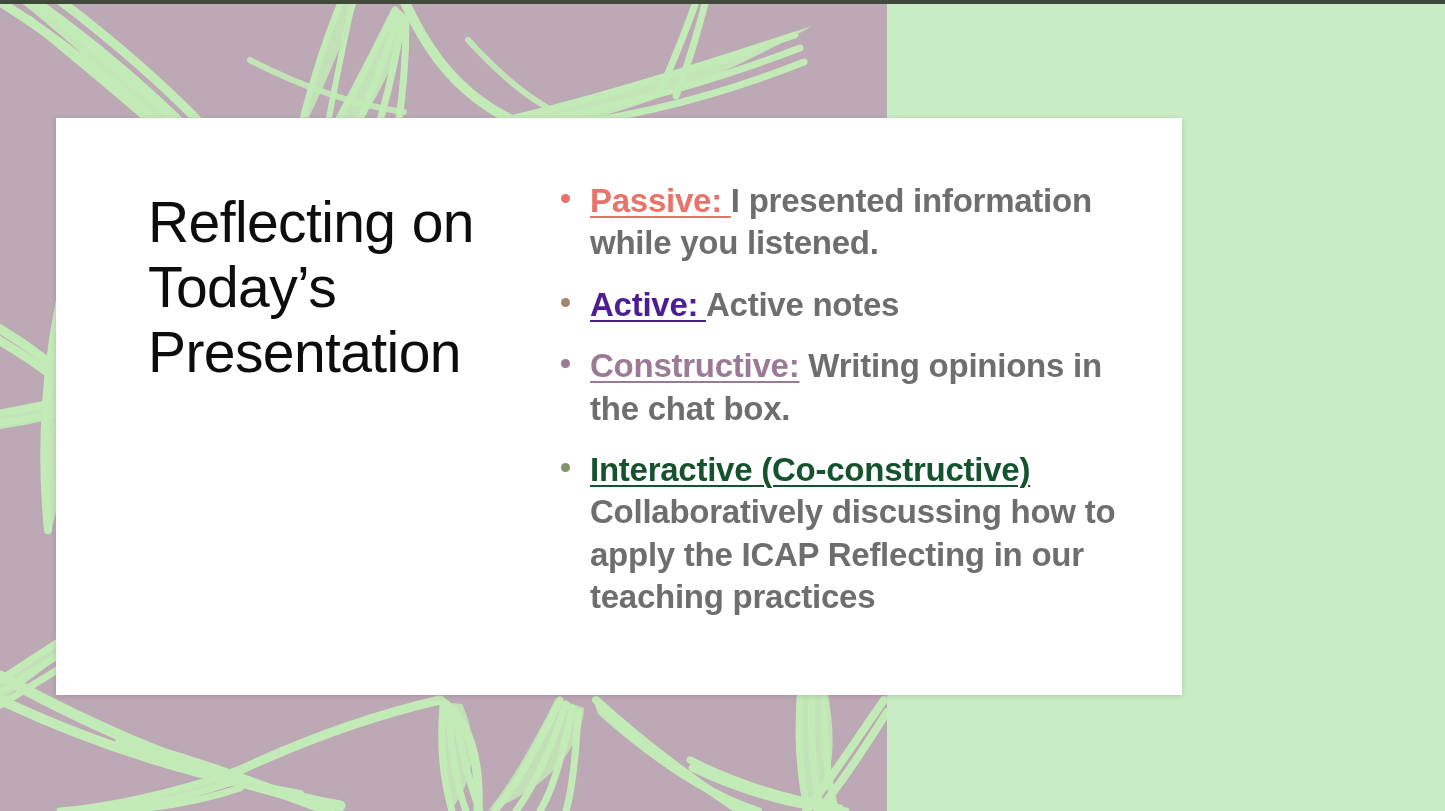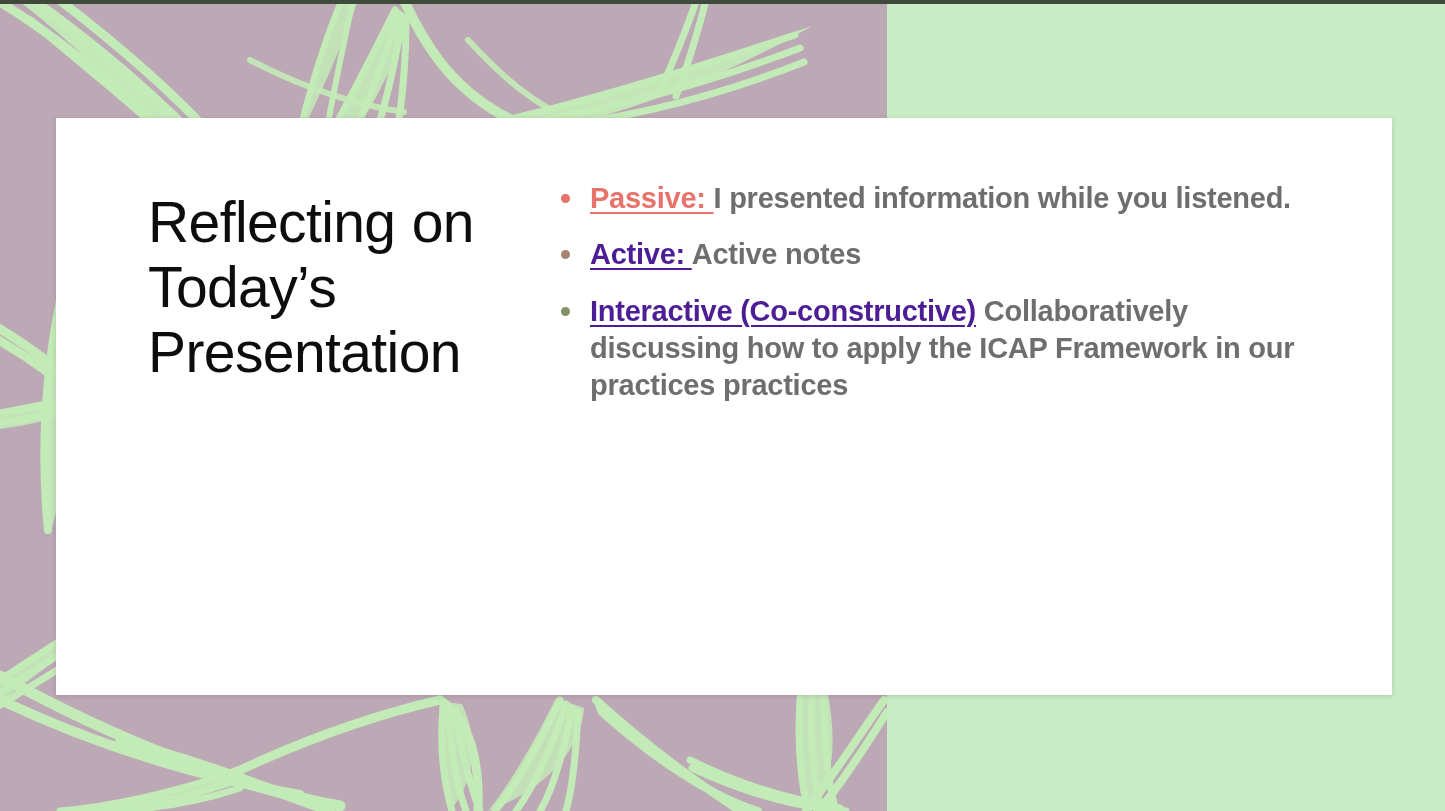--- a/index.html
+++ b/index.html
@@ -56,21 +56,21 @@
     left: 0; top: 0;
     width: 887px;
     height: 811px;
   }
 
   
   .card {
     position: absolute;
     left: 56px;
     top: 118px;
-    width: 1336px;
+    width: 1126px;
     height: 577px;
     background: #ffffff;
     z-index: 5;
     box-shadow: 0 1px 5px rgba(60,45,60,0.18);
     display: flex;
     flex-direction: row;
     align-items: flex-start;
   }
 
   
@@ -101,21 +101,21 @@
     list-style: none;
     margin: 0;
     padding: 0;
   }
   ul.bullets > li {
     position: relative;
     padding-left: 36px;
     margin-bottom: 19px;
     font-family: "Liberation Sans", sans-serif;
     font-weight: bold;
-    font-size: 29px;
+    font-size: 33px;
     line-height: 1.285;
     color: #6e6e6e;
     letter-spacing: -0.25px;
   }
   ul.bullets > li:last-child { margin-bottom: 0; }
 
   ul.bullets > li .dot {
     position: absolute;
     left: 7px;
     top: 14px;
@@ -297,23 +297,27 @@
         <li>
           <span class="dot" style="background:#e8736a"></span>
           <span class="lead" style="color:#e8736a">Passive: </span><span class="rest">I presented information while you listened.</span>
         </li>
 
         <li>
           <span class="dot" style="background:#a68570"></span>
           <span class="lead" style="color:#4c1d95">Active: </span><span class="rest">Active notes</span>
         </li>
 
+        <li>
+          <span class="dot" style="background:#9b7a96"></span>
+          <span class="lead" style="color:#9b7a96">Constructive:</span><span class="rest"> Writing opinions in the chat box.</span>
+        </li>
 
         <li>
           <span class="dot" style="background:#849168"></span>
-          <span class="lead" style="color:#4c1d95">Interactive (Co-constructive)</span><span class="rest"> Collaboratively discussing how to apply the ICAP Framework in our practices practices</span>
+          <span class="lead" style="color:#14532d">Interactive (Co-constructive)</span><span class="rest"> Collaboratively discussing how to apply the ICAP Reflecting in our teaching practices</span>
         </li>
 
       </ul>
     </div>
 
   </div>
 </div>
 
 </body></html>

